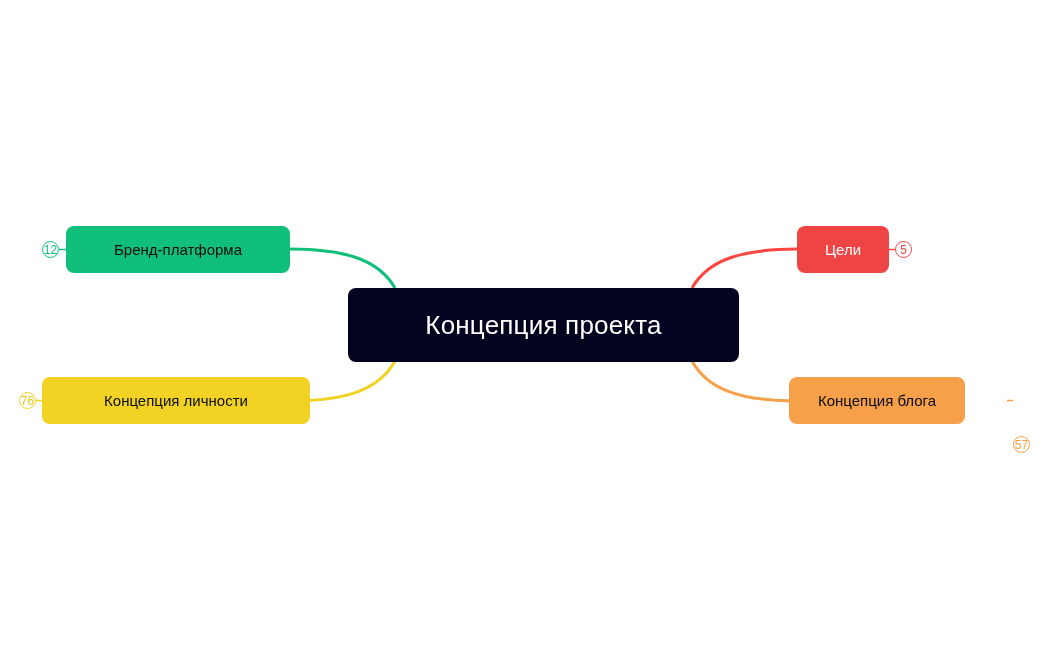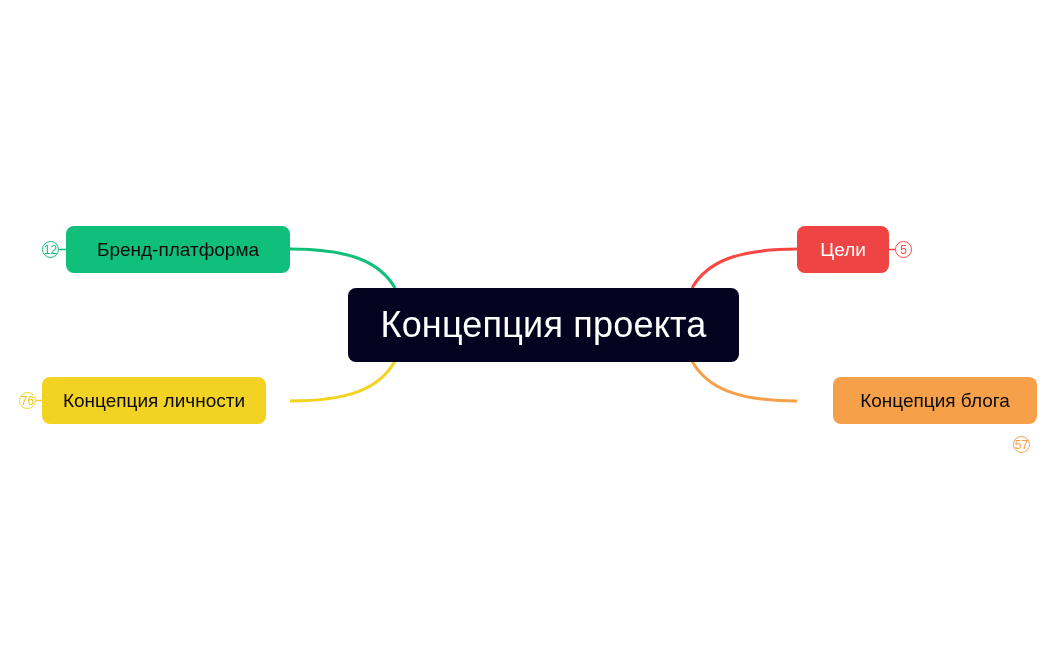--- a/index.html
+++ b/index.html
@@ -30,34 +30,34 @@
       justify-content: center;
       border-radius: 8px;
       white-space: nowrap;
       cursor: pointer;
     }
     .central {
       left: 348px; top: 288px;
       width: 391px; height: 74px;
       background: #04031f;
       color: #ffffff;
-      font-size: 36px;
+      font-size: 26px;
       font-weight: 500;
       letter-spacing: 0.2px;
     }
     .branch {
       height: 47px;
-      font-size: 19px;
+      font-size: 15px;
       font-weight: 500;
       color: #0b0b0b;
     }
     .n-green { left: 66px; top: 226px; width: 224px; background: #10bf7a; }
-    .n-yellow { left: 42px; top: 377px; width: 224px; background: #f2d323; }
+    .n-yellow { left: 42px; top: 377px; width: 268px; background: #f2d323; }
     .n-red { left: 797px; top: 226px; width: 92px; background: #ef4444; color: #ffffff; }
-    .n-orange { left: 833px; top: 377px; width: 204px; background: #f6a04a; }
+    .n-orange { left: 789px; top: 377px; width: 176px; background: #f6a04a; }
     .badge {
       position: absolute;
       box-sizing: border-box;
       width: 17px; height: 17px;
       border-radius: 50%;
       background: #ffffff;
       font-size: 12px;
       display: flex;
       align-items: center;
       justify-content: center;

